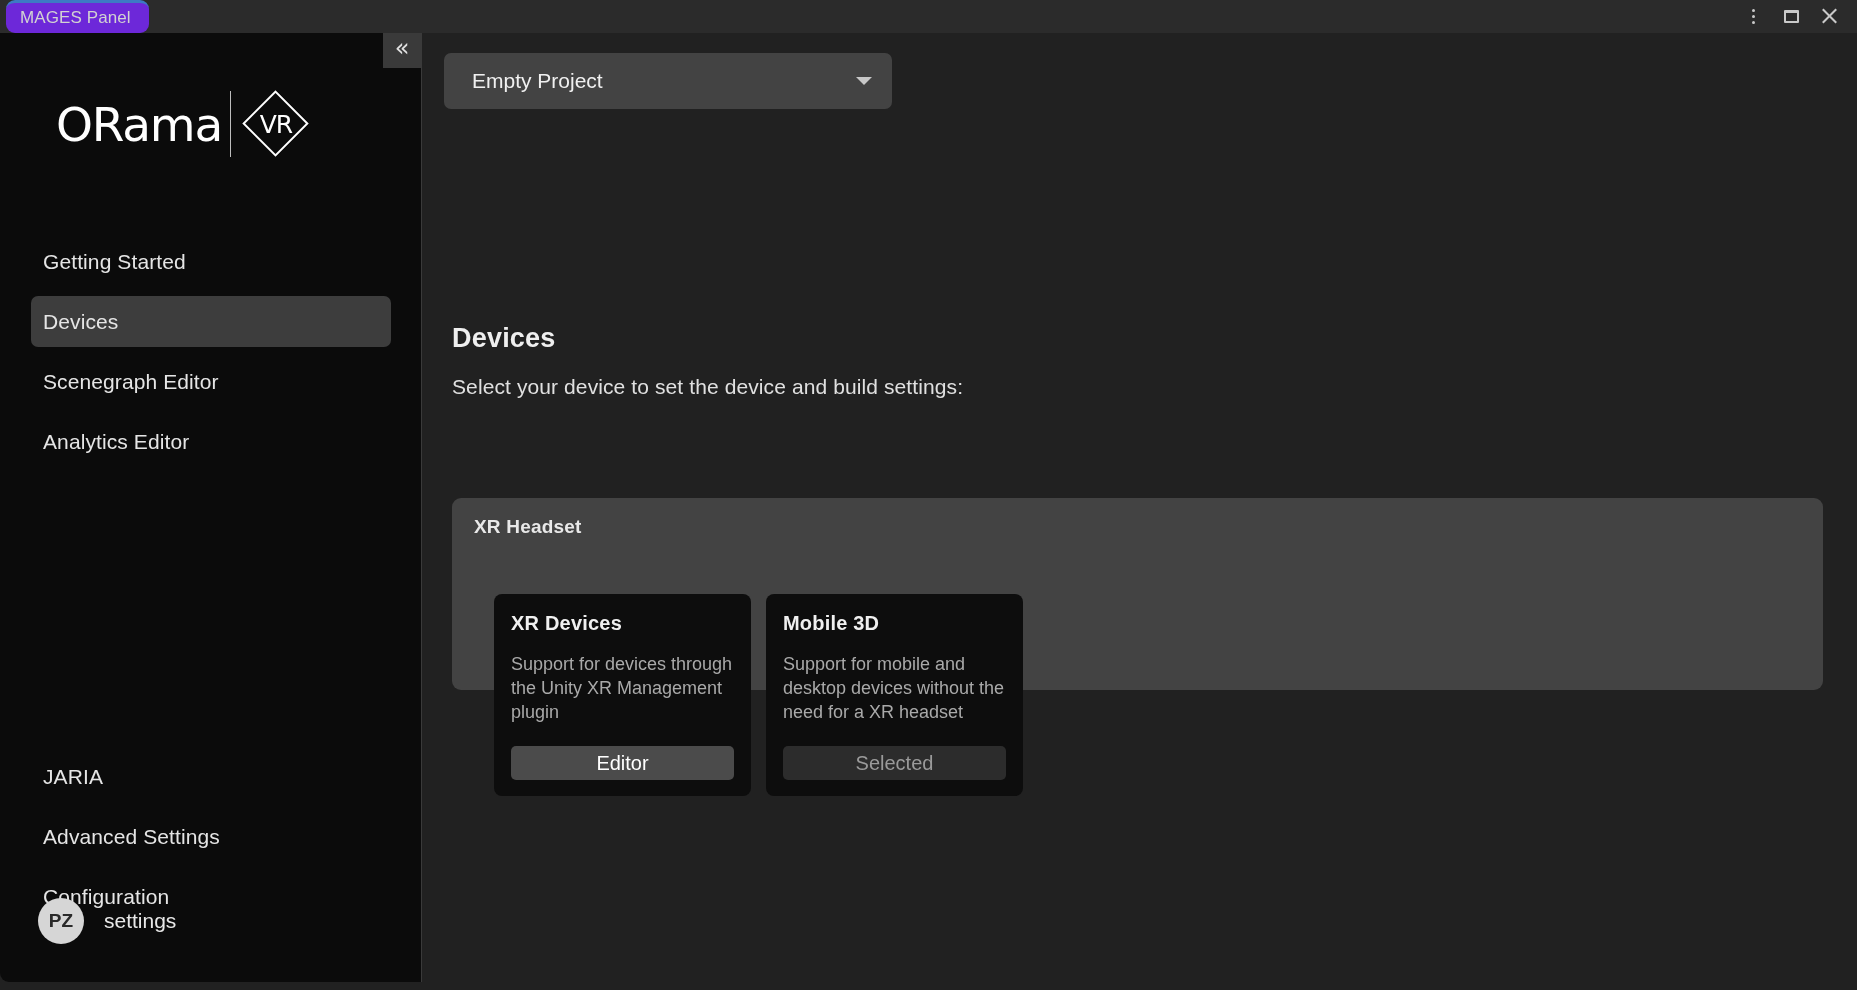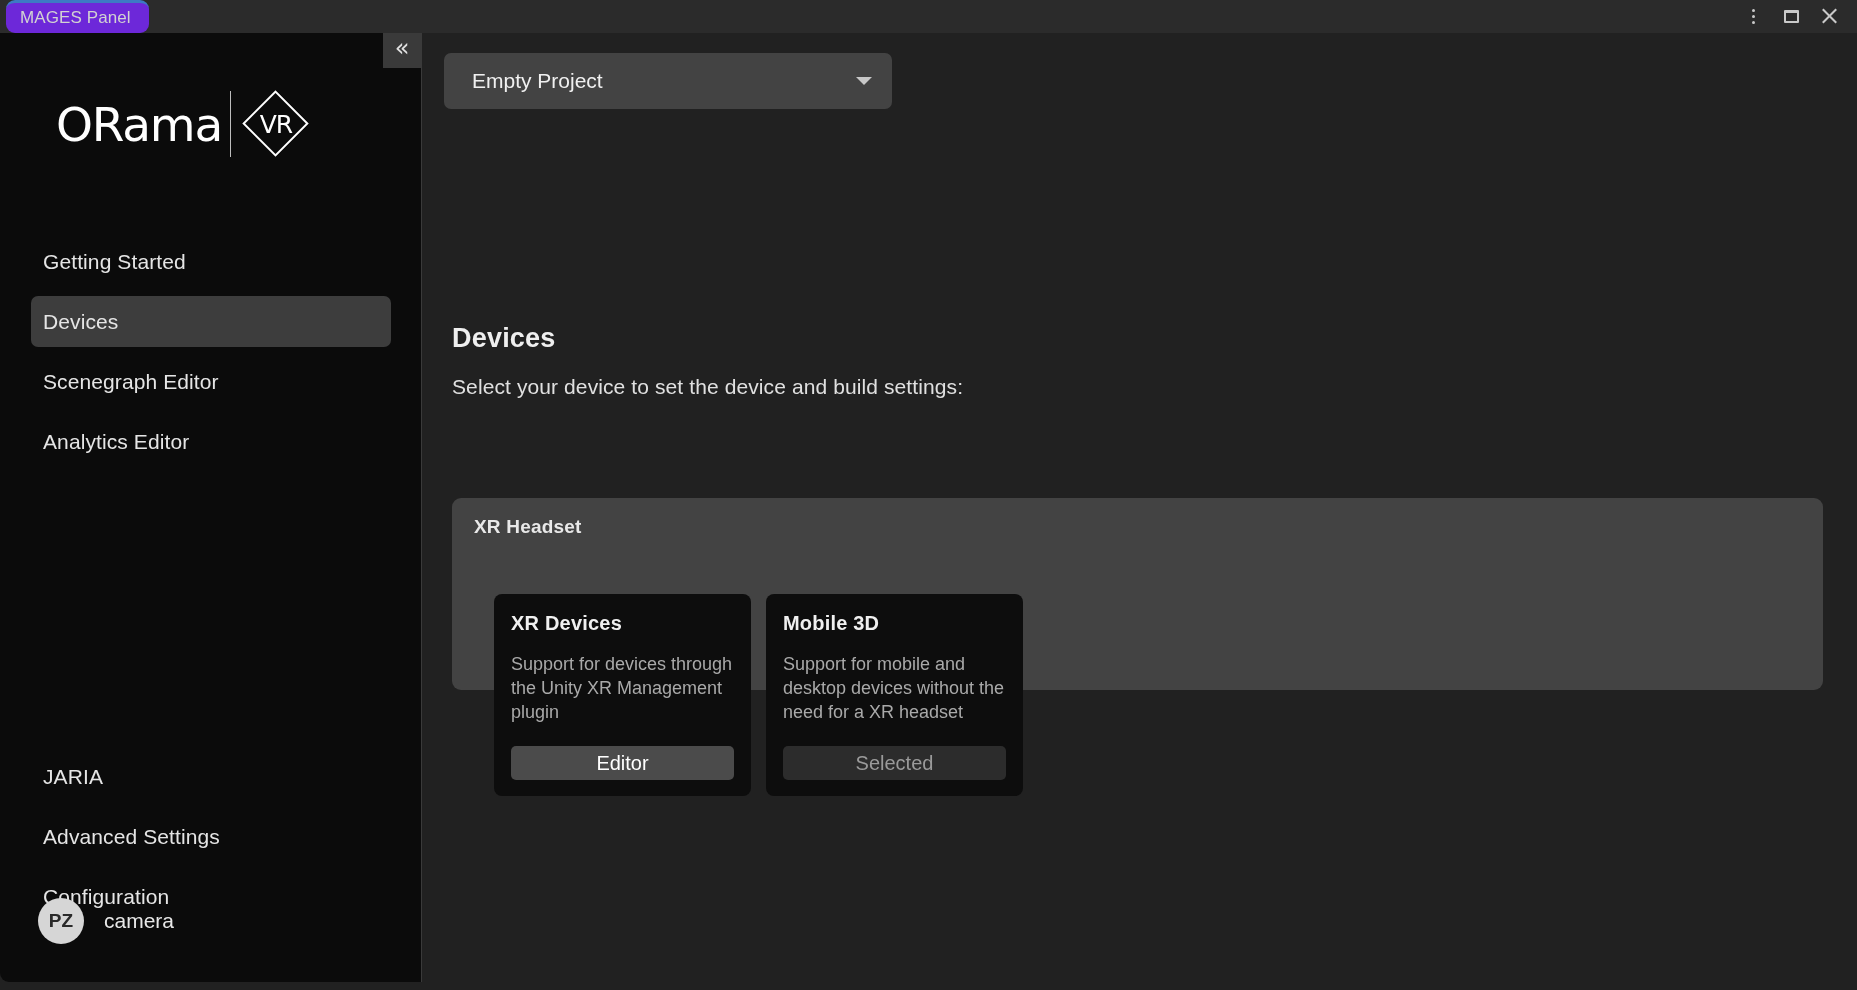--- a/index.html
+++ b/index.html
@@ -385,21 +385,21 @@
         <div class="nav-item">
           <span class="nav-label">Advanced Settings</span>
         </div>
         <div class="nav-item">
           <span class="nav-label">Configuration</span>
         </div>
       </nav>
 
       <div id="user-row">
         <span id="user-avatar">PZ</span>
-        <span id="user-name">camera</span>
+        <span id="user-name">settings</span>
       </div>
     </div>
 
     <div id="main-content">
 
       <div id="project-select">
         <span class="project-label">Empty Project</span>
         <span class="caret-down"></span>
       </div>
 

